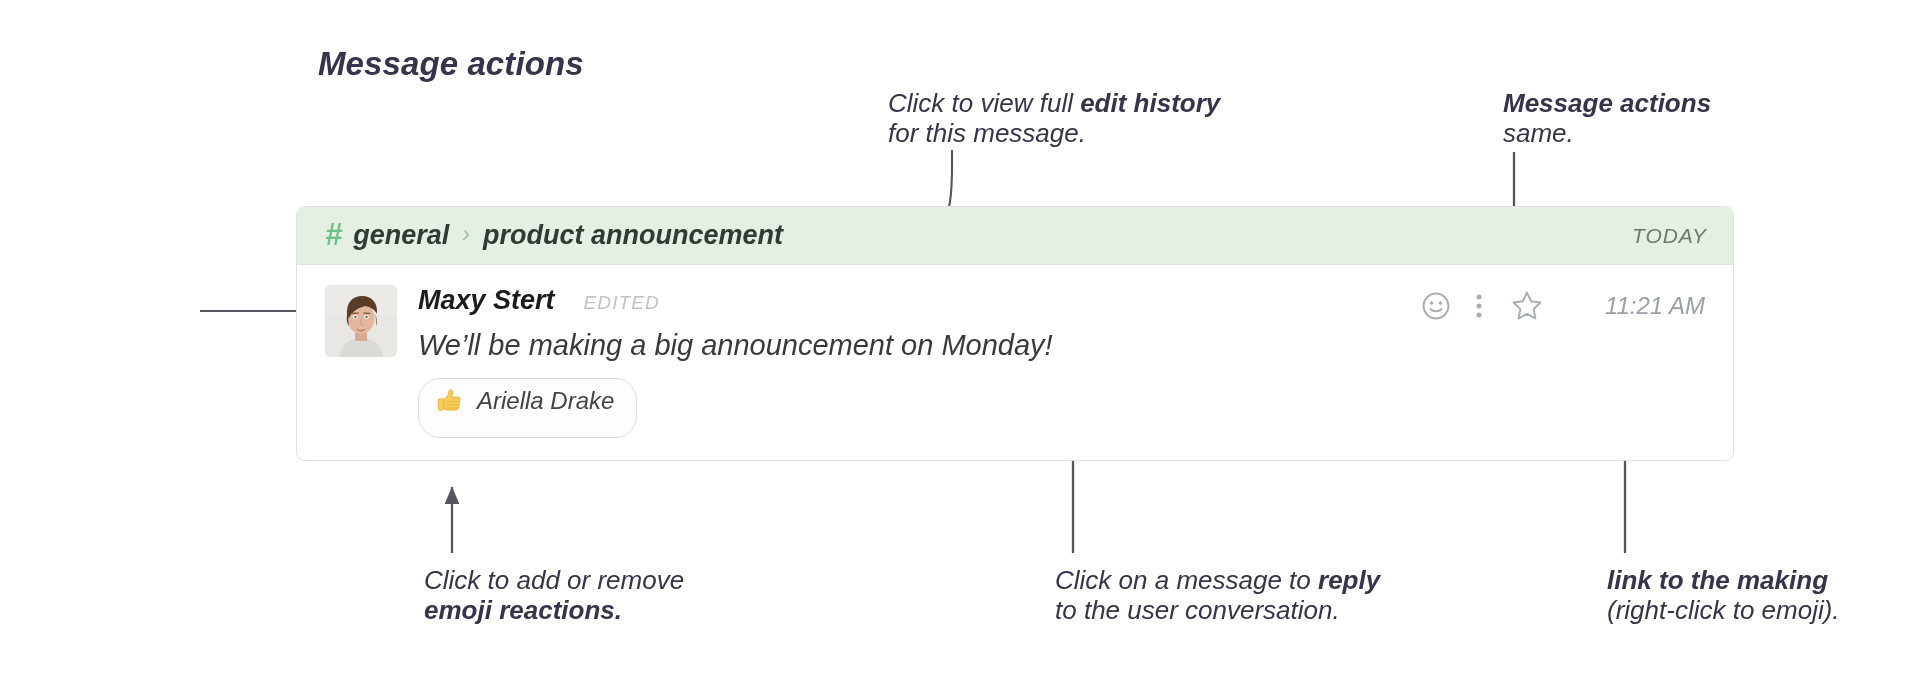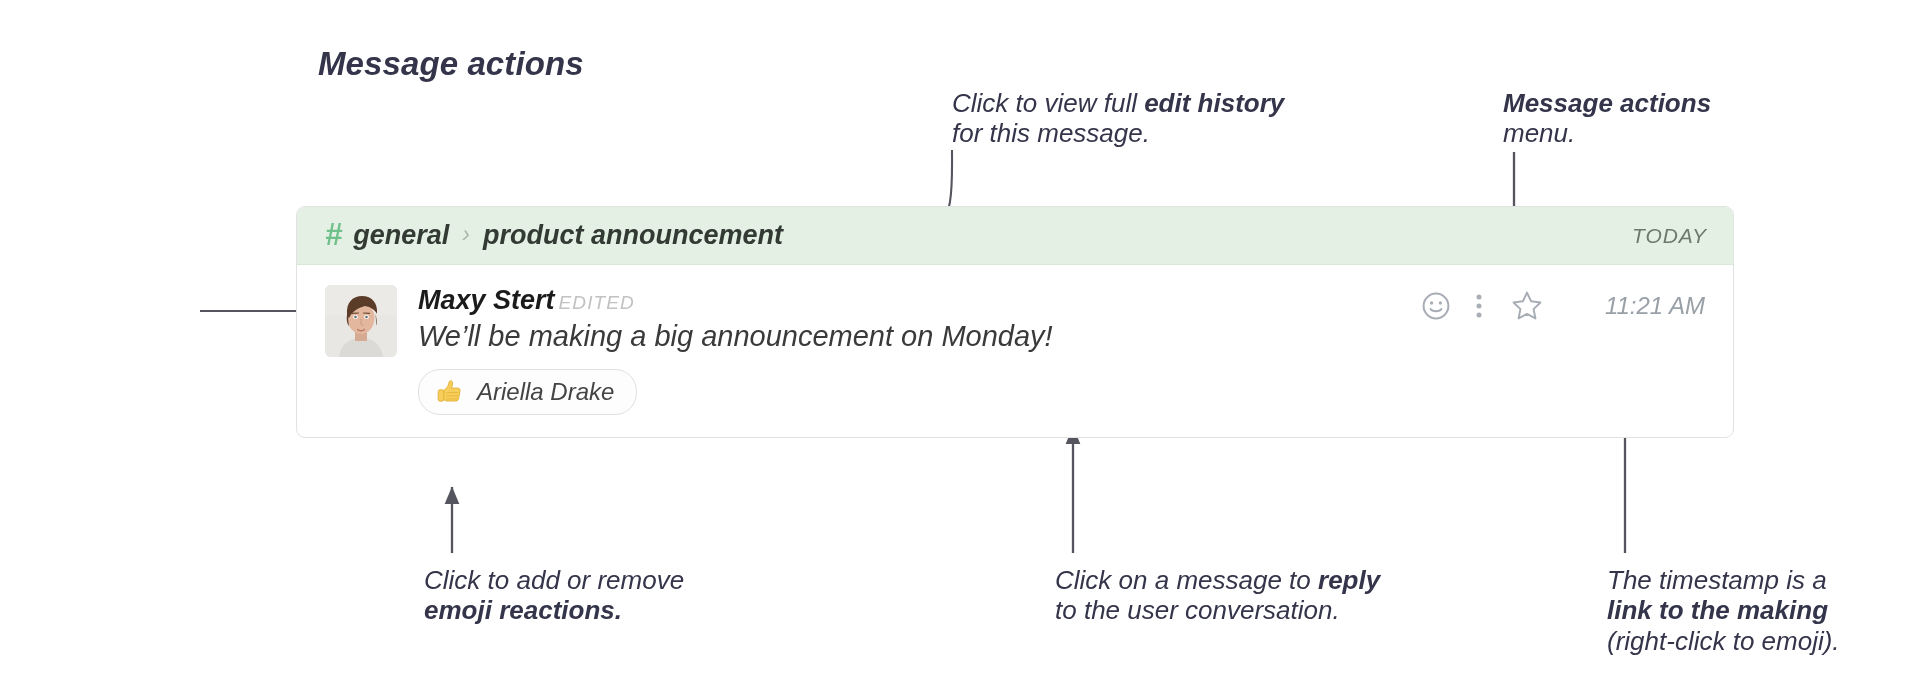--- a/index.html
+++ b/index.html
@@ -37,21 +37,21 @@
   .anno {
     position: absolute;
     font-size: 26px;
     line-height: 1.17;
     color: #34344a;
     font-weight: 400;
   }
   .anno b { font-weight: 700; }
   .anno .ln { display: block; white-space: nowrap; }
 
-  .anno-edit-history { left: 952px; top: 88px; }
+  .anno-edit-history { left: 888px; top: 88px; }
   .anno-actions-menu { left: 1503px; top: 88px; }
   .anno-user-card   { left: 36px;  top: 293px; }
   .anno-emoji       { left: 424px; top: 565px; }
   .anno-reply       { left: 1055px; top: 565px; }
   .anno-timestamp   { left: 1607px; top: 565px; }
 
   
   .svg-lines {
     position: absolute;
     left: 0; top: 0;
@@ -145,40 +145,41 @@
   .sender-name {
     font-size: 27px;
     font-weight: 700;
     color: #1b1b1b;
     white-space: nowrap;
   }
   .edited-badge {
     font-size: 19px;
     color: #c2c2c2;
     letter-spacing: 1.1px;
-    margin-left: 4px;
+    margin-left: 29px;
     white-space: nowrap;
   }
   .msg-text {
+    margin-top: 9px;
     font-size: 29px;
     color: #3a3a3a;
     line-height: 1.2;
     white-space: nowrap;
   }
   .reaction-row {
     margin-top: 15px;
     display: flex;
   }
   .reaction-pill {
     display: inline-flex;
     align-items: center;
     border: 1px solid #e0e0e0;
     background: #fdfdfd;
     border-radius: 22px;
-    padding: 5px 22px 5px 16px;
+    padding: 5px 22px 19px 16px;
     height: 34px;
     justify-content: space-between;
   }
   .reaction-emoji {
     font-size: 27px;
     line-height: 1;
     margin-right: 12px;
     display: inline-block;
   }
   .reaction-emoji svg { display:block; width: 30px; height: 30px; }
@@ -239,36 +240,35 @@
     <path d="M1625,553 L1625,332" fill="none" stroke="#55555f" stroke-width="2.3" marker-end="url(#ah)"></path>
   </svg>
 
   <div class="anno anno-edit-history">
     <span class="ln"><span>Click to view full </span><b>edit history</b></span>
     <span class="ln">for this message.</span>
   </div>
 
   <div class="anno anno-actions-menu">
     <span class="ln"><b>Message actions</b></span>
-    <span class="ln">menu.</span>
+    <span class="ln">same.</span>
   </div>
 
 
   <div class="anno anno-emoji">
     <span class="ln">Click to add or remove</span>
     <span class="ln"><b>emoji reactions.</b></span>
   </div>
 
   <div class="anno anno-reply">
     <span class="ln"><span>Click on a message to </span><b>reply</b></span>
     <span class="ln">to the user conversation.</span>
   </div>
 
   <div class="anno anno-timestamp">
-    <span class="ln">The timestamp is a</span>
     <span class="ln"><b>link to the making</b></span>
     <span class="ln">(right-click to emoji).</span>
   </div>
 
   <div class="card">
 
     <div class="card-header">
       <span class="hash-icon">#</span>
       <span class="stream-name">general</span>
       <span class="bc-sep">›</span>

